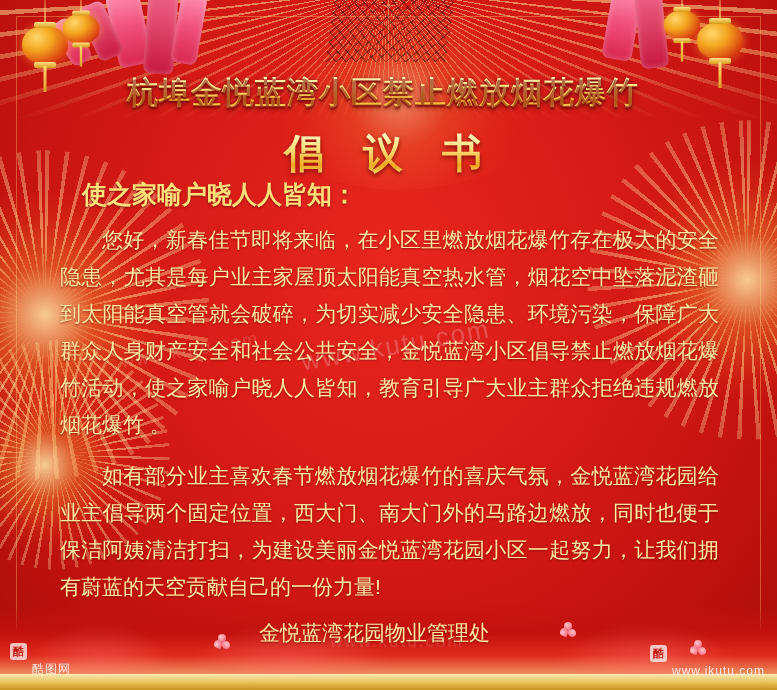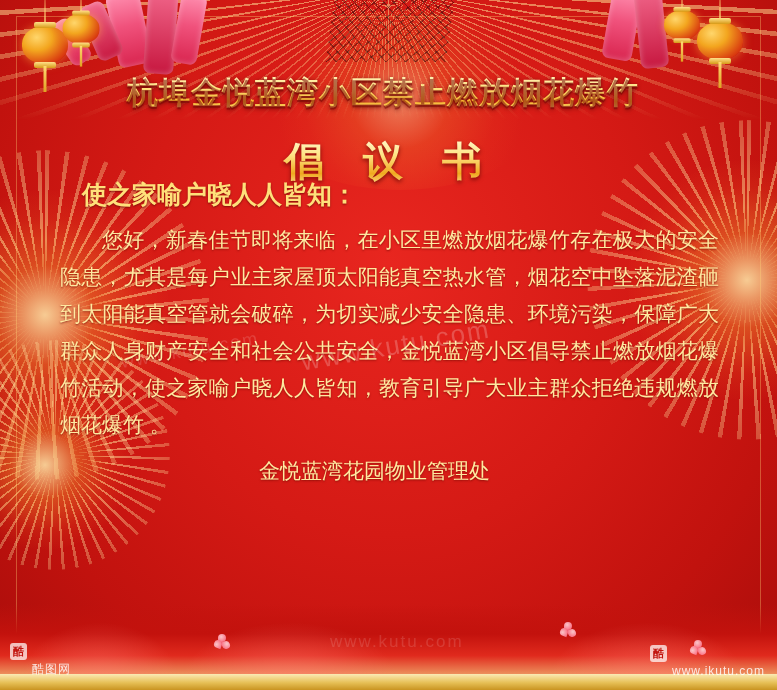--- a/index.html
+++ b/index.html
@@ -173,21 +173,21 @@
     color: #ffe98a;
     background: linear-gradient(180deg, #fff7c8 0%, #ffdf7a 40%, #f6b32c 70%, #ffe9a0 100%);
     -webkit-background-clip: text;
             background-clip: text;
     -webkit-text-fill-color: transparent;
     text-shadow: 0 2px 0 rgba(120,10,5,0.55);
     filter: drop-shadow(0 1px 2px rgba(100,8,4,0.8));
     font-family: "Liberation Sans", sans-serif;
   }
   .title-sub {
-    margin-top: 20px;
+    margin-top: 12px;
     font-size: 40px;
     font-weight: bold;
     letter-spacing: 14px;
     text-indent: 14px;
     background: linear-gradient(180deg, #fffbe0 0%, #ffe485 38%, #f0a91f 72%, #ffeeb0 100%);
     -webkit-background-clip: text;
             background-clip: text;
     -webkit-text-fill-color: transparent;
     filter: drop-shadow(0 2px 2px rgba(110,8,4,0.85));
   }
@@ -324,20 +324,21 @@
   </div>
 
   <div class="title-wrap">
     <div class="title-main">杭埠金悦蓝湾小区禁止燃放烟花爆竹</div>
     <div class="title-sub">倡 议 书</div>
   </div>
 
   <div class="content">
     <div class="salutation">使之家喻户晓人人皆知：</div>
     <p class="para">您好，新春佳节即将来临，在小区里燃放烟花爆竹存在极大的安全隐患，尤其是每户业主家屋顶太阳能真空热水管，烟花空中坠落泥渣砸到太阳能真空管就会破碎，为切实减少安全隐患、环境污染，保障广大群众人身财产安全和社会公共安全，金悦蓝湾小区倡导禁止燃放烟花爆竹活动，使之家喻户晓人人皆知，教育引导广大业主群众拒绝违规燃放烟花爆竹 。</p>
+    <p class="para">如有部分业主喜欢春节燃放烟花爆竹的喜庆气氛，金悦蓝湾花园给业主倡导两个固定位置，西大门、南大门外的马路边燃放，同时也便于保洁阿姨清洁打扫，为建设美丽金悦蓝湾花园小区一起努力，让我们拥有蔚蓝的天空贡献自己的一份力量!</p>
     <div class="signature">金悦蓝湾花园物业管理处</div>
   </div>
 
   <div class="bottom-band"></div>
   <div class="wave" style="left:20px;"></div>
   <div class="wave" style="left:180px; width:220px;"></div>
   <div class="wave" style="right:30px; width:200px;"></div>
   <div class="bottom-gold"></div>
 
   <div class="blossom" style="left:214px; bottom:40px;">

